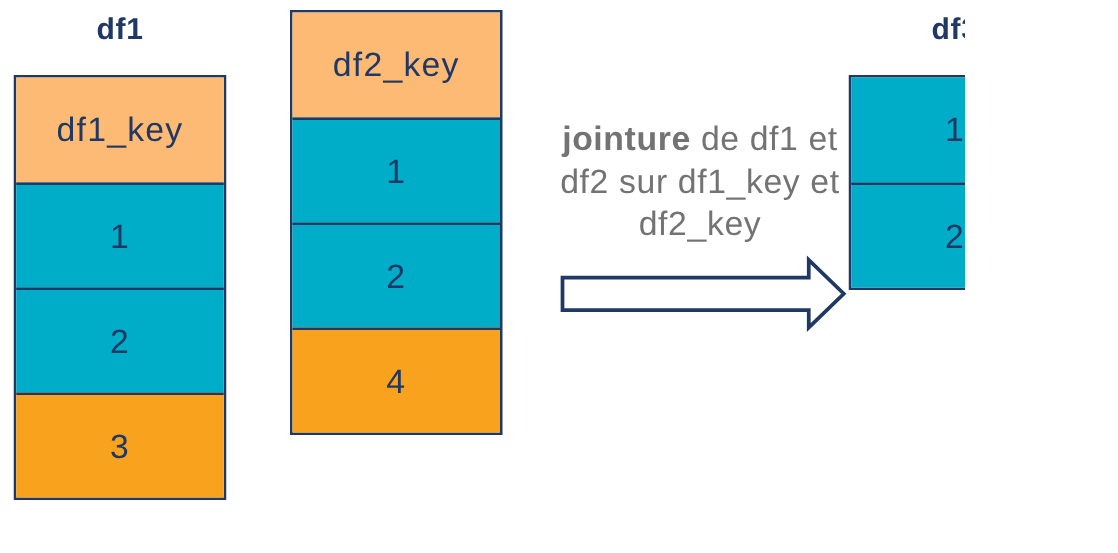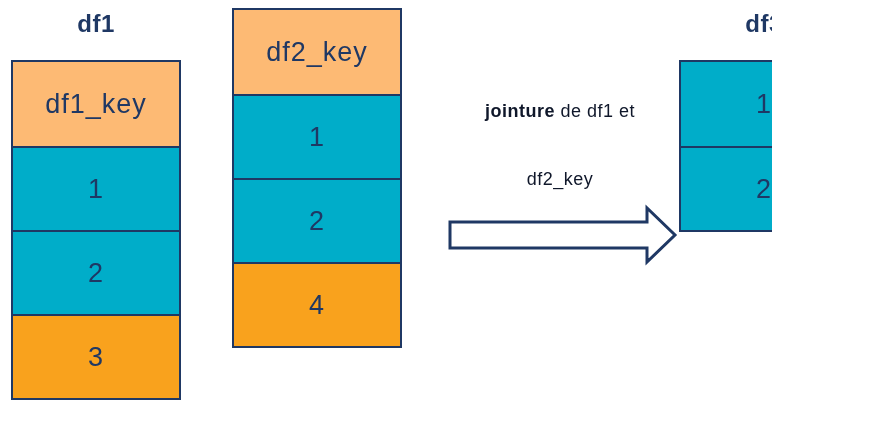--- a/index.html
+++ b/index.html
@@ -48,24 +48,24 @@
     border-top: 2px solid #1f3864;
     box-sizing: border-box;
   }
   .cell:first-child { border-top: none; }
   .annotation {
     position: absolute;
     left: 424px;
     top: 94px;
     width: 272px;
     text-align: center;
-    font-size: 18px;
+    font-size: 27px;
     line-height: 34px;
     letter-spacing: 0.5px;
-    color: #0f172a;
+    color: #737373;
   }
   .annotation .bold { font-weight: bold; }
   .arrow-wrap {
     position: absolute;
     left: 448px;
     top: 204px;
     width: 230px;
     height: 62px;
   }
 </style>
@@ -88,21 +88,21 @@
     <div class="tbl">
       <div class="cell">df2_key</div>
       <div class="cell" style="background: rgb(0, 173, 201);">1</div>
       <div class="cell" style="background: rgb(0, 173, 201);">2</div>
       <div class="cell" style="background: rgb(249, 162, 29);">4</div>
     </div>
   </div>
 
   <div class="annotation">
     <span class="bold">jointure</span><span> de df1 et</span><br>
-    <br>
+    <span>df2 sur df1_key et</span><br>
     <span>df2_key</span>
   </div>
 
   <div class="arrow-wrap">
     <svg width="230" height="62" viewBox="0 0 230 62" xmlns="http://www.w3.org/2000/svg">
       <polygon points="2,18 199,18 199,4 227,31 199,58 199,44 2,44" fill="#ffffff" stroke="#1f3864" stroke-width="3" stroke-linejoin="miter"></polygon>
     </svg>
   </div>
 
   <div class="tbl-group" style="left:679px;">

